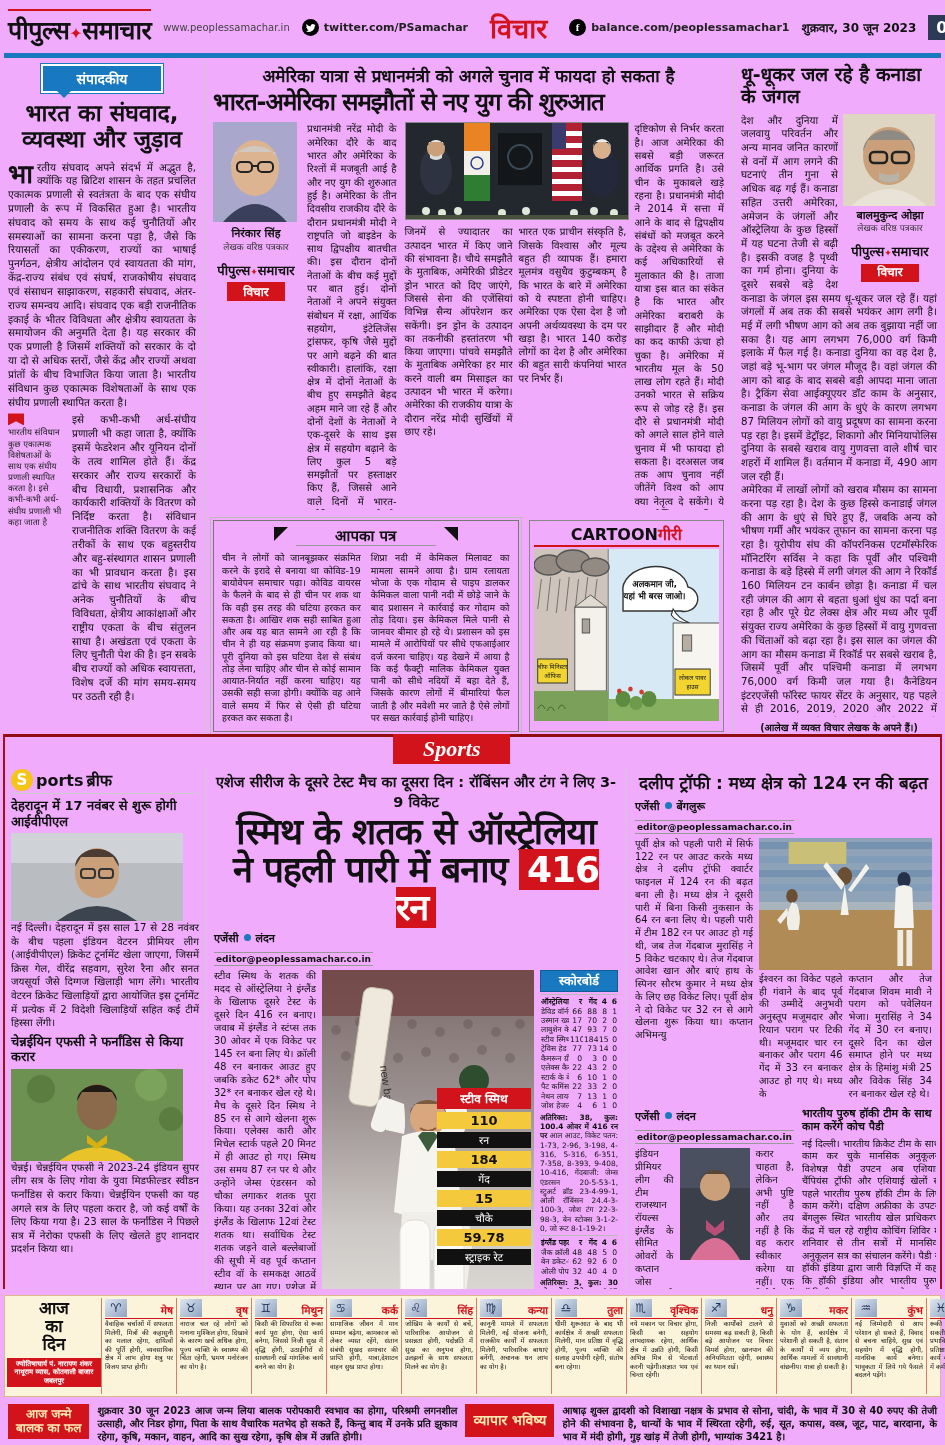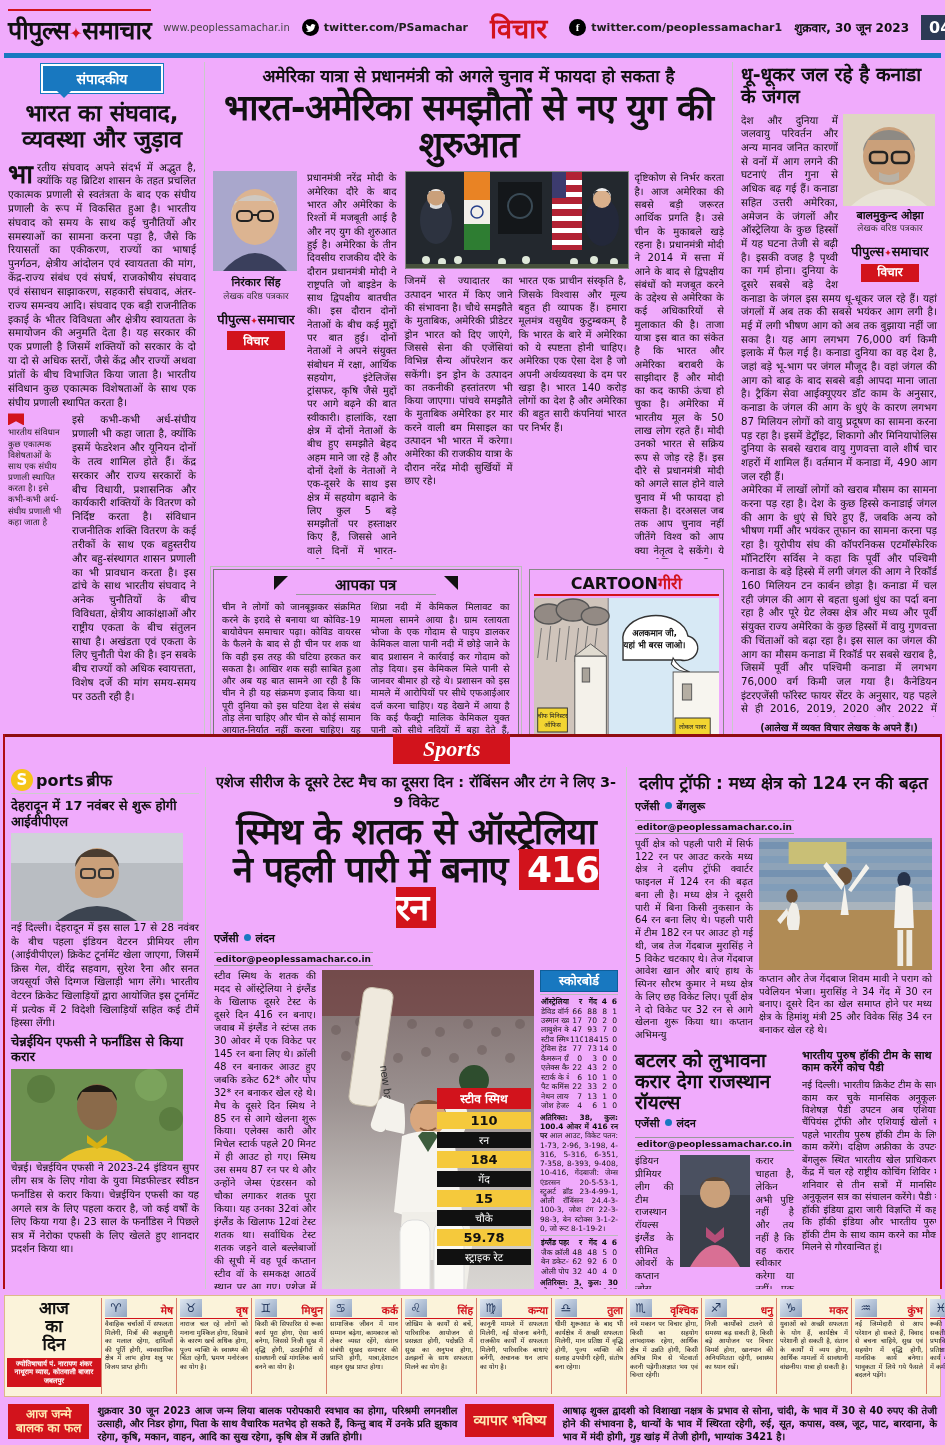--- a/index.html
+++ b/index.html
@@ -25,21 +25,21 @@
   .edit-tag:after{content:"";position:absolute;left:14px;bottom:-7px;border:7px solid transparent;border-top-color:#1878c0;border-bottom:0;}
   .edit-headline{font-size:23px;font-weight:900;line-height:1.12;text-align:center;margin:6px 0 8px;}
   .edit-body{font-size:10.4px;line-height:1.33;}
   .dropcap{float:left;font-size:26px;font-weight:800;line-height:.9;padding:2px 4px 0 0;}
   .edit-split{display:flex;gap:6px;margin-top:4px;}
   .pullquote{width:58px;font-size:8.6px;line-height:1.3;color:#222;position:relative;padding-top:14px;}
   .flag{position:absolute;top:0;left:0;width:16px;height:12px;background:#d2131c;clip-path:polygon(0 0,100% 0,100% 100%,50% 65%,0 100%);}
   .edit-split .cont{flex:1;font-size:10.4px;line-height:1.33;}
   .center-col{flex:1;padding:0 8px;border-right:1px solid #c9c9c9;overflow:hidden;}
   .kicker{font-size:17px;font-weight:700;text-align:center;margin:2px 0 3px;}
-  .main-headline{font-size:36px;font-weight:900;letter-spacing:-1px;text-align:center;line-height:1.02;margin:0 0 8px;}
+  .main-headline{font-size:24px;font-weight:900;letter-spacing:-1px;line-height:1.02;margin:0 0 8px;}
   .article-top{display:flex;gap:8px;height:388px;overflow:hidden;}
   .author-block{width:86px;text-align:center;flex:none;}
   .author-name{font-weight:800;font-size:11px;margin-top:3px;}
   .author-role{font-size:9px;color:#333;}
   .brand-box{margin-top:8px;text-align:center;}
   .brand-title{font-weight:900;font-size:13px;white-space:nowrap;}
   .brand-title .spark{color:#d2131c;font-size:9px;}
   .brand-sec{background:#d2131c;color:#fff;font-weight:800;display:inline-block;padding:1px 16px;font-size:12px;margin-top:3px;}
   .tcol{flex:1;font-size:10px;line-height:1.33;}
   .photo-block{width:222px;flex:none;}
@@ -138,21 +138,21 @@
       <span class="circle-icon">
         <svg width="11" height="11" viewBox="0 0 24 24">
             <path fill="#fff" d="M23 5.1c-.8.4-1.7.6-2.6.8a4.5 4.5 0 0 0-7.8 4.1A12.9 12.9 0 0 1 3.2 4.6a4.5 4.5 0 0 0 1.4 6c-.7 0-1.4-.2-2-.6v.1c0 2.2 1.5 4 3.6 4.4-.7.2-1.4.2-2 .1a4.5 4.5 0 0 0 4.2 3.1A9.1 9.1 0 0 1 1.7 19.6 12.8 12.8 0 0 0 8.6 21.6c8.3 0 12.8-6.9 12.8-12.8v-.6c.9-.6 1.6-1.4 2.2-2.3-.8.4-1.7.6-2.6.8z"></path>
           </svg>
       </span>
       <span>twitter.com/PSamachar</span>
     </div>
     <div class="mast-section">विचार</div>
     <div class="soc">
       <span class="circle-icon">f</span>
-      <span>twitter.com/peoplessamachar1</span>
+      <span>balance.com/peoplessamachar1</span>
     </div>
     <div class="mast-date">शुक्रवार, 30 जून 2023</div>
     <div class="page-badge">04</div>
   </div>
   <div class="blue-rule"></div>
 
   <div class="top-section">
 
     <div class="edit-col">
       <div class="edit-tag">संपादकीय</div>
@@ -614,27 +614,27 @@
               <path d="M100 52 l-22 -24 4 -4 22 22z M108 52 l22 -26 4 4 -22 24z" fill="#f4f2ec"></path>
               <circle cx="40" cy="58" r="7" fill="#6b4f35"></circle>
               <path d="M40 64 q-10 16 -4 28 l12 0 q4 -14 -2 -26z" fill="#f0eee8"></path>
               <path d="M34 70 l-12 12 4 4 10 -10z" fill="#f0eee8"></path>
               <circle cx="176" cy="42" r="8" fill="#26324a"></circle>
               <path d="M166 50 q10 -6 20 0 l2 40 -24 0z" fill="#f4f2ec"></path>
               <rect x="168" y="92" width="7" height="36" fill="#efece4"></rect>
                 <rect x="179" y="92" width="7" height="36" fill="#efece4"></rect>
             </svg>
             <div class="duleep-cols">
+              <div class="just">ईश्वरन का विकेट पहले ही गंवाने के बाद पूर्व की उम्मीदें अनुभवी अनुस्तूप मजूमदार और रियान पराग पर टिकी थी। मजूमदार चार रन बनाकर और पराग 46 गेंद में 33 रन बनाकर आउट हो गए थे। मध्य के</div>
               <div class="just">कप्तान और तेज गेंदबाज शिवम मावी ने पराग को पवेलियन भेजा। मुरासिंह ने 34 गेंद में 30 रन बनाए। दूसरे दिन का खेल समाप्त होने पर मध्य क्षेत्र के हिमांशु मंत्री 25 और विवेक सिंह 34 रन बनाकर खेल रहे थे।</div>
             </div>
           </div>
         </div>
         <div class="sp-bottom">
           <div class="buttler">
-            <div class="buttler-head">बटलर को लुभावना करार देगा राजस्थान रॉयल्स</div>
             <div class="byline">
               <span>एजेंसी</span>
                 <span class="dot"></span>
                 <span>लंदन</span>
             </div>
             <div class="email">editor@peoplessamachar.co.in</div>
             <div class="buttler-row">
               <div class="txt just">इंडियन प्रीमियर लीग की टीम राजस्थान रॉयल्स इंग्लैंड के सीमित ओवरों के कप्तान जोस बटलर को लुभावना करार देने की तैयारी कर रही है। खबरों के अनुसार आईपीएल की अधिकांश टीमें दुनिया भर की टी20 लीग में अपनी टीमों के विस्तार की योजना बना रही हैं।</div>
               <div>
                 <svg width="70" height="112" viewBox="0 0 70 112">

